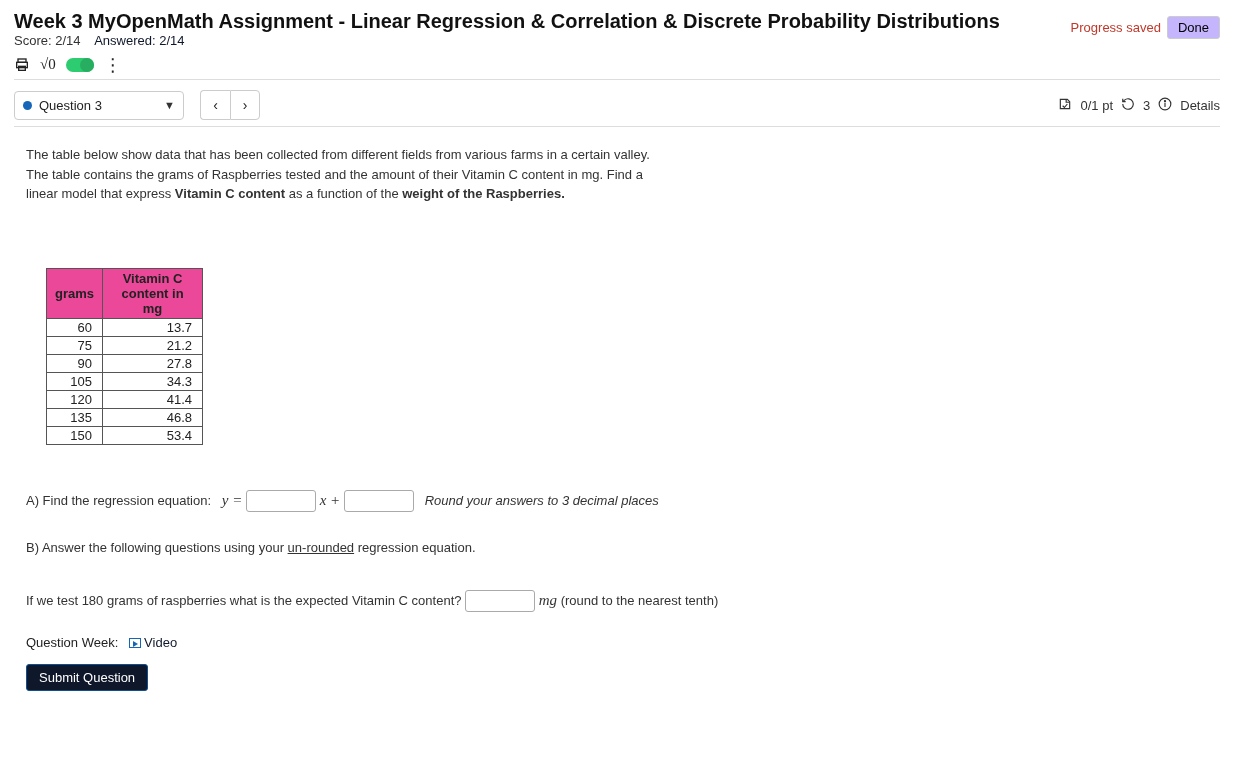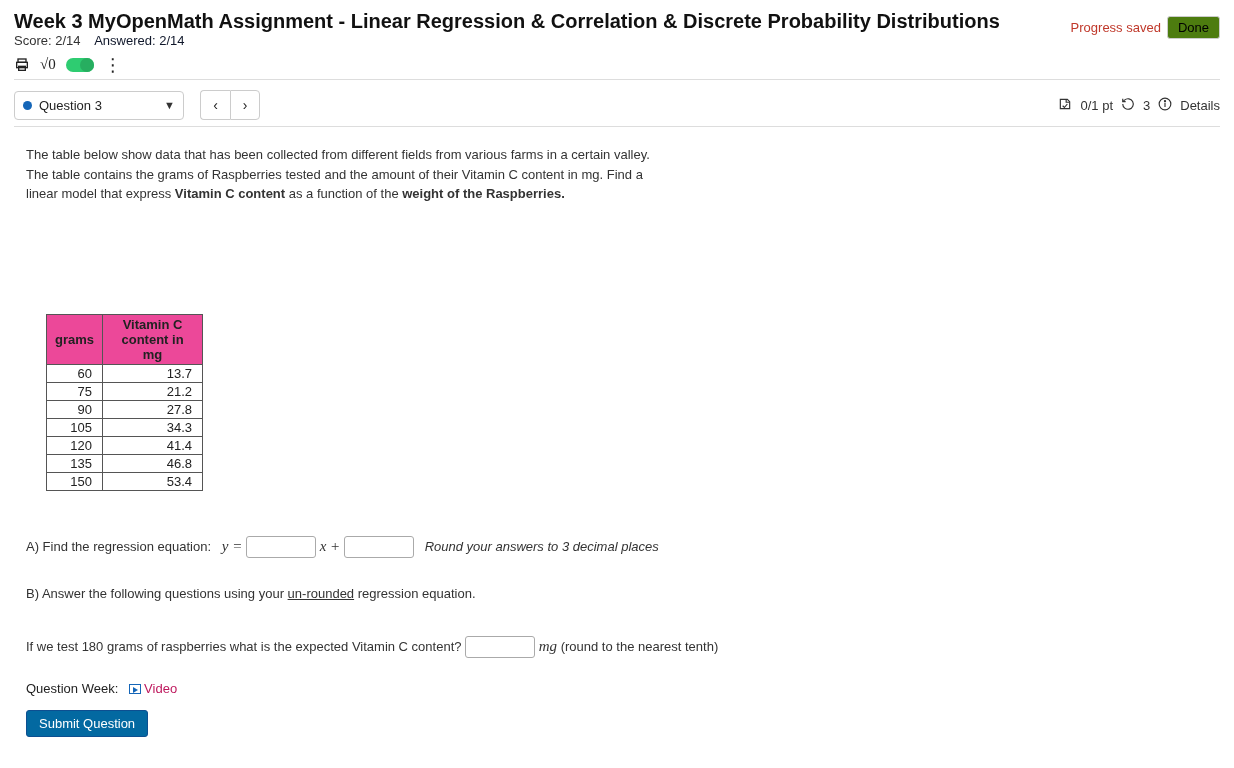--- a/index.html
+++ b/index.html
@@ -10,21 +10,21 @@
     font-size: 13px;
     color: #222;
     background: #fff;
   }
   .header-row { display: flex; justify-content: space-between; align-items: flex-start; }
   h1 { font-size: 20px; font-weight: bold; margin: 0 0 0 0; color:#111; }
   .score-row { font-size: 13px; color:#333; }
   .score-row .answered { color:#0f172a; margin-left: 10px; }
   .progress-saved { color: #c0392b; font-size: 13px; margin-right: 6px; }
   .done-btn {
-    background:#4d7c0f; border:1px solid #ccc; border-radius:3px;
+    background:#c4b5fd; border:1px solid #ccc; border-radius:3px;
     padding:3px 10px; font-size:13px; cursor:pointer;
   }
   .toolbar { display:flex; align-items:center; gap:10px; margin:8px 0 6px 0; }
   .toolbar .icon-btn { cursor:pointer; display:inline-flex; align-items:center; }
   .switch {
     width:28px; height:14px; background:#2ecc71; border-radius:14px; position:relative;
   }
   .switch::after{
     content:""; position:absolute; width:14px; height:14px; background:#27ae60;
     border-radius:50%; right:0; top:0;
@@ -47,21 +47,21 @@
   }
   .nav-btn:first-child { border-radius:4px 0 0 4px; border-right:none; }
   .nav-btn:last-child { border-radius:0 4px 4px 0; }
 
   .q-right { display:flex; align-items:center; gap:8px; font-size:13px; color:#333; }
   .q-right .icon { font-size:14px; }
 
   hr.q-sep { border:none; border-top:1px solid #ddd; margin:0 0 18px 0; }
 
   .content { padding: 0 12px; max-width: 1000px; }
-  .prompt { font-size:13px; line-height:1.5; color:#333; max-width:640px; margin-bottom:110px; }
+  .prompt { font-size:13px; line-height:1.5; color:#333; max-width:640px; margin-bottom:64px; }
   .prompt b { font-weight:bold; }
 
   table.data {
     border-collapse: collapse; font-size:13px; margin-left:20px; margin-bottom:40px;
   }
   table.data th, table.data td {
     border:1px solid #555; padding:2px 8px; text-align:center;
   }
   table.data th { font-weight:bold; background:#ec4899; }
   table.data td { text-align:right; padding:1px 10px; }
@@ -69,31 +69,31 @@
   table.data th:last-child, table.data td:last-child { width:100px; }
 
   .part { font-size:13px; line-height:2.0; color:#333; margin-bottom:20px; }
   .math { font-family: "Times New Roman", serif; font-style:italic; font-size:15px; }
   .ans-input {
     border:1px solid #aaa; border-radius:3px; width:70px; height:22px;
     padding:2px 4px; font-size:13px; vertical-align:middle;
   }
   .italic-note { font-style:italic; }
   .q-help { font-size:13px; margin:8px 0 14px 0; }
-  .video-link { color:#be185d; text-decoration:none; }
+  .video-link { color:#0f172a; text-decoration:none; }
   .video-link .video-icon{
     display:inline-block; width:12px; height:10px; border:1px solid #1566b8;
     position:relative; vertical-align:middle; margin-right:3px;
   }
   .video-link .video-icon::after{
     content:""; position:absolute; left:3px; top:1.5px;
     border-left:5px solid #1566b8; border-top:3.5px solid transparent; border-bottom:3.5px solid transparent;
   }
   .submit-btn {
-    background:#0369a1; color:#fff; border:1px solid #0d4f91; border-radius:3px;
+    background:#0f172a; color:#fff; border:1px solid #0d4f91; border-radius:3px;
     padding:5px 12px; font-size:13px; cursor:pointer;
   }
   .underline { text-decoration: underline; }
 </style>
 </head>
 <body>
 
 <div class="header-row">
   <div>
     <h1>Week 3 MyOpenMath Assignment - Linear Regression &amp; Correlation &amp; Discrete Probability Distributions</h1>

